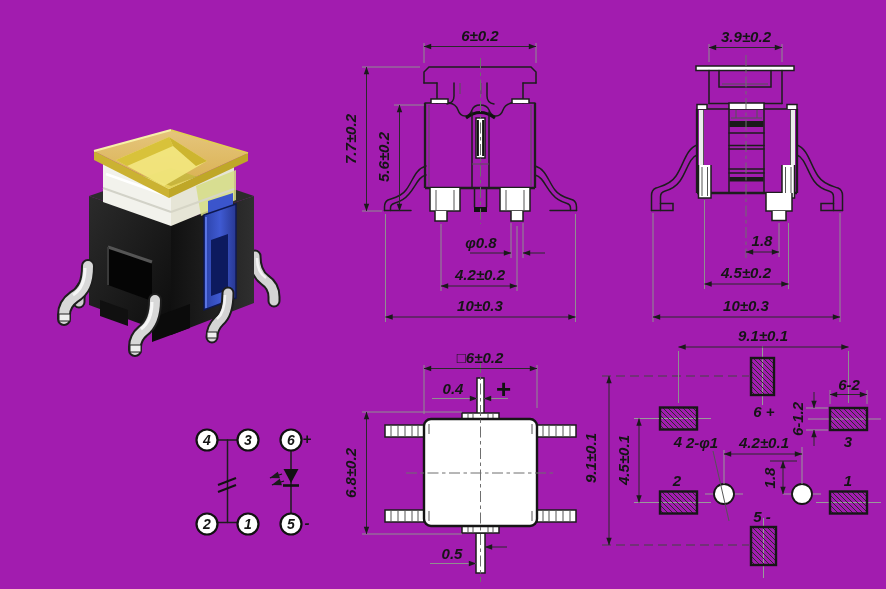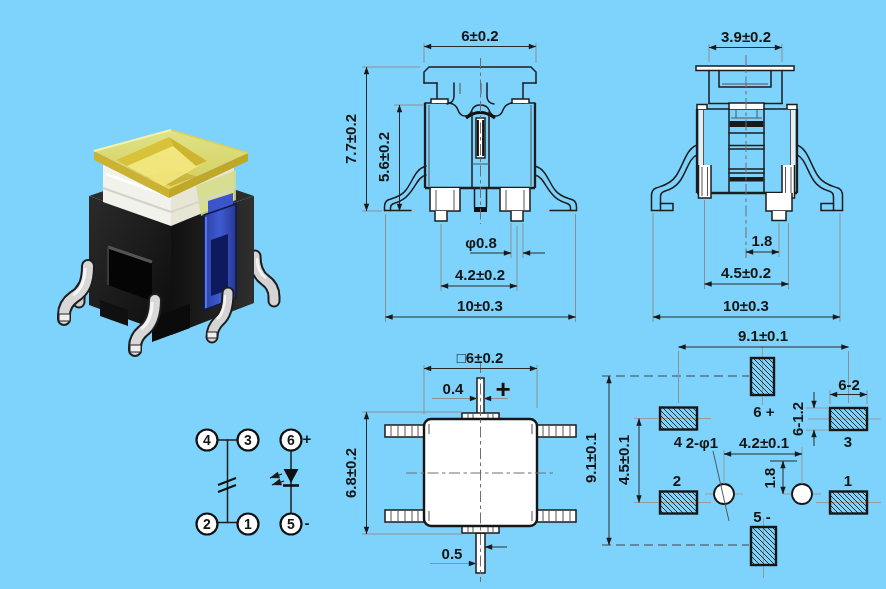--- a/index.html
+++ b/index.html
@@ -1,17 +1,17 @@
 <!DOCTYPE html>
 <html><head>
 <meta charset="utf-8">
 <style>
   html,body{margin:0;padding:0;background:#ffffff;}
-  #stage{position:relative;width:886px;height:589px;background:#7dd3fc;overflow:hidden;
-         font-family:"Liberation Sans", sans-serif;}
+  #stage{position:relative;width:886px;height:589px;background:#a21caf;overflow:hidden;
+         font-family:"Liberation Sans", sans-serif;font-style:italic;}
   svg{display:block;}
   .ln{stroke:#1d1d1d;stroke-width:1.5;fill:none;stroke-linecap:round;}
   .ln2{stroke:#1d1d1d;stroke-width:2.3;fill:none;}
   .lnw{stroke:#1d1d1d;stroke-width:1.5;fill:#ffffff;}
   .thin{stroke:#555;stroke-width:1;fill:none;}
   .gray{stroke:#9a9a9a;stroke-width:1;fill:none;}
   .dim{stroke:#2a2a2a;stroke-width:1;fill:none;}
   .ext{stroke:#8f8f8f;stroke-width:1;fill:none;}
   .cl{stroke:#6f6f6f;stroke-width:1;fill:none;stroke-dasharray:11 3.5 3.5 3.5;}
   .cld{stroke:#444;stroke-width:1.2;fill:none;stroke-dasharray:9 5;}

